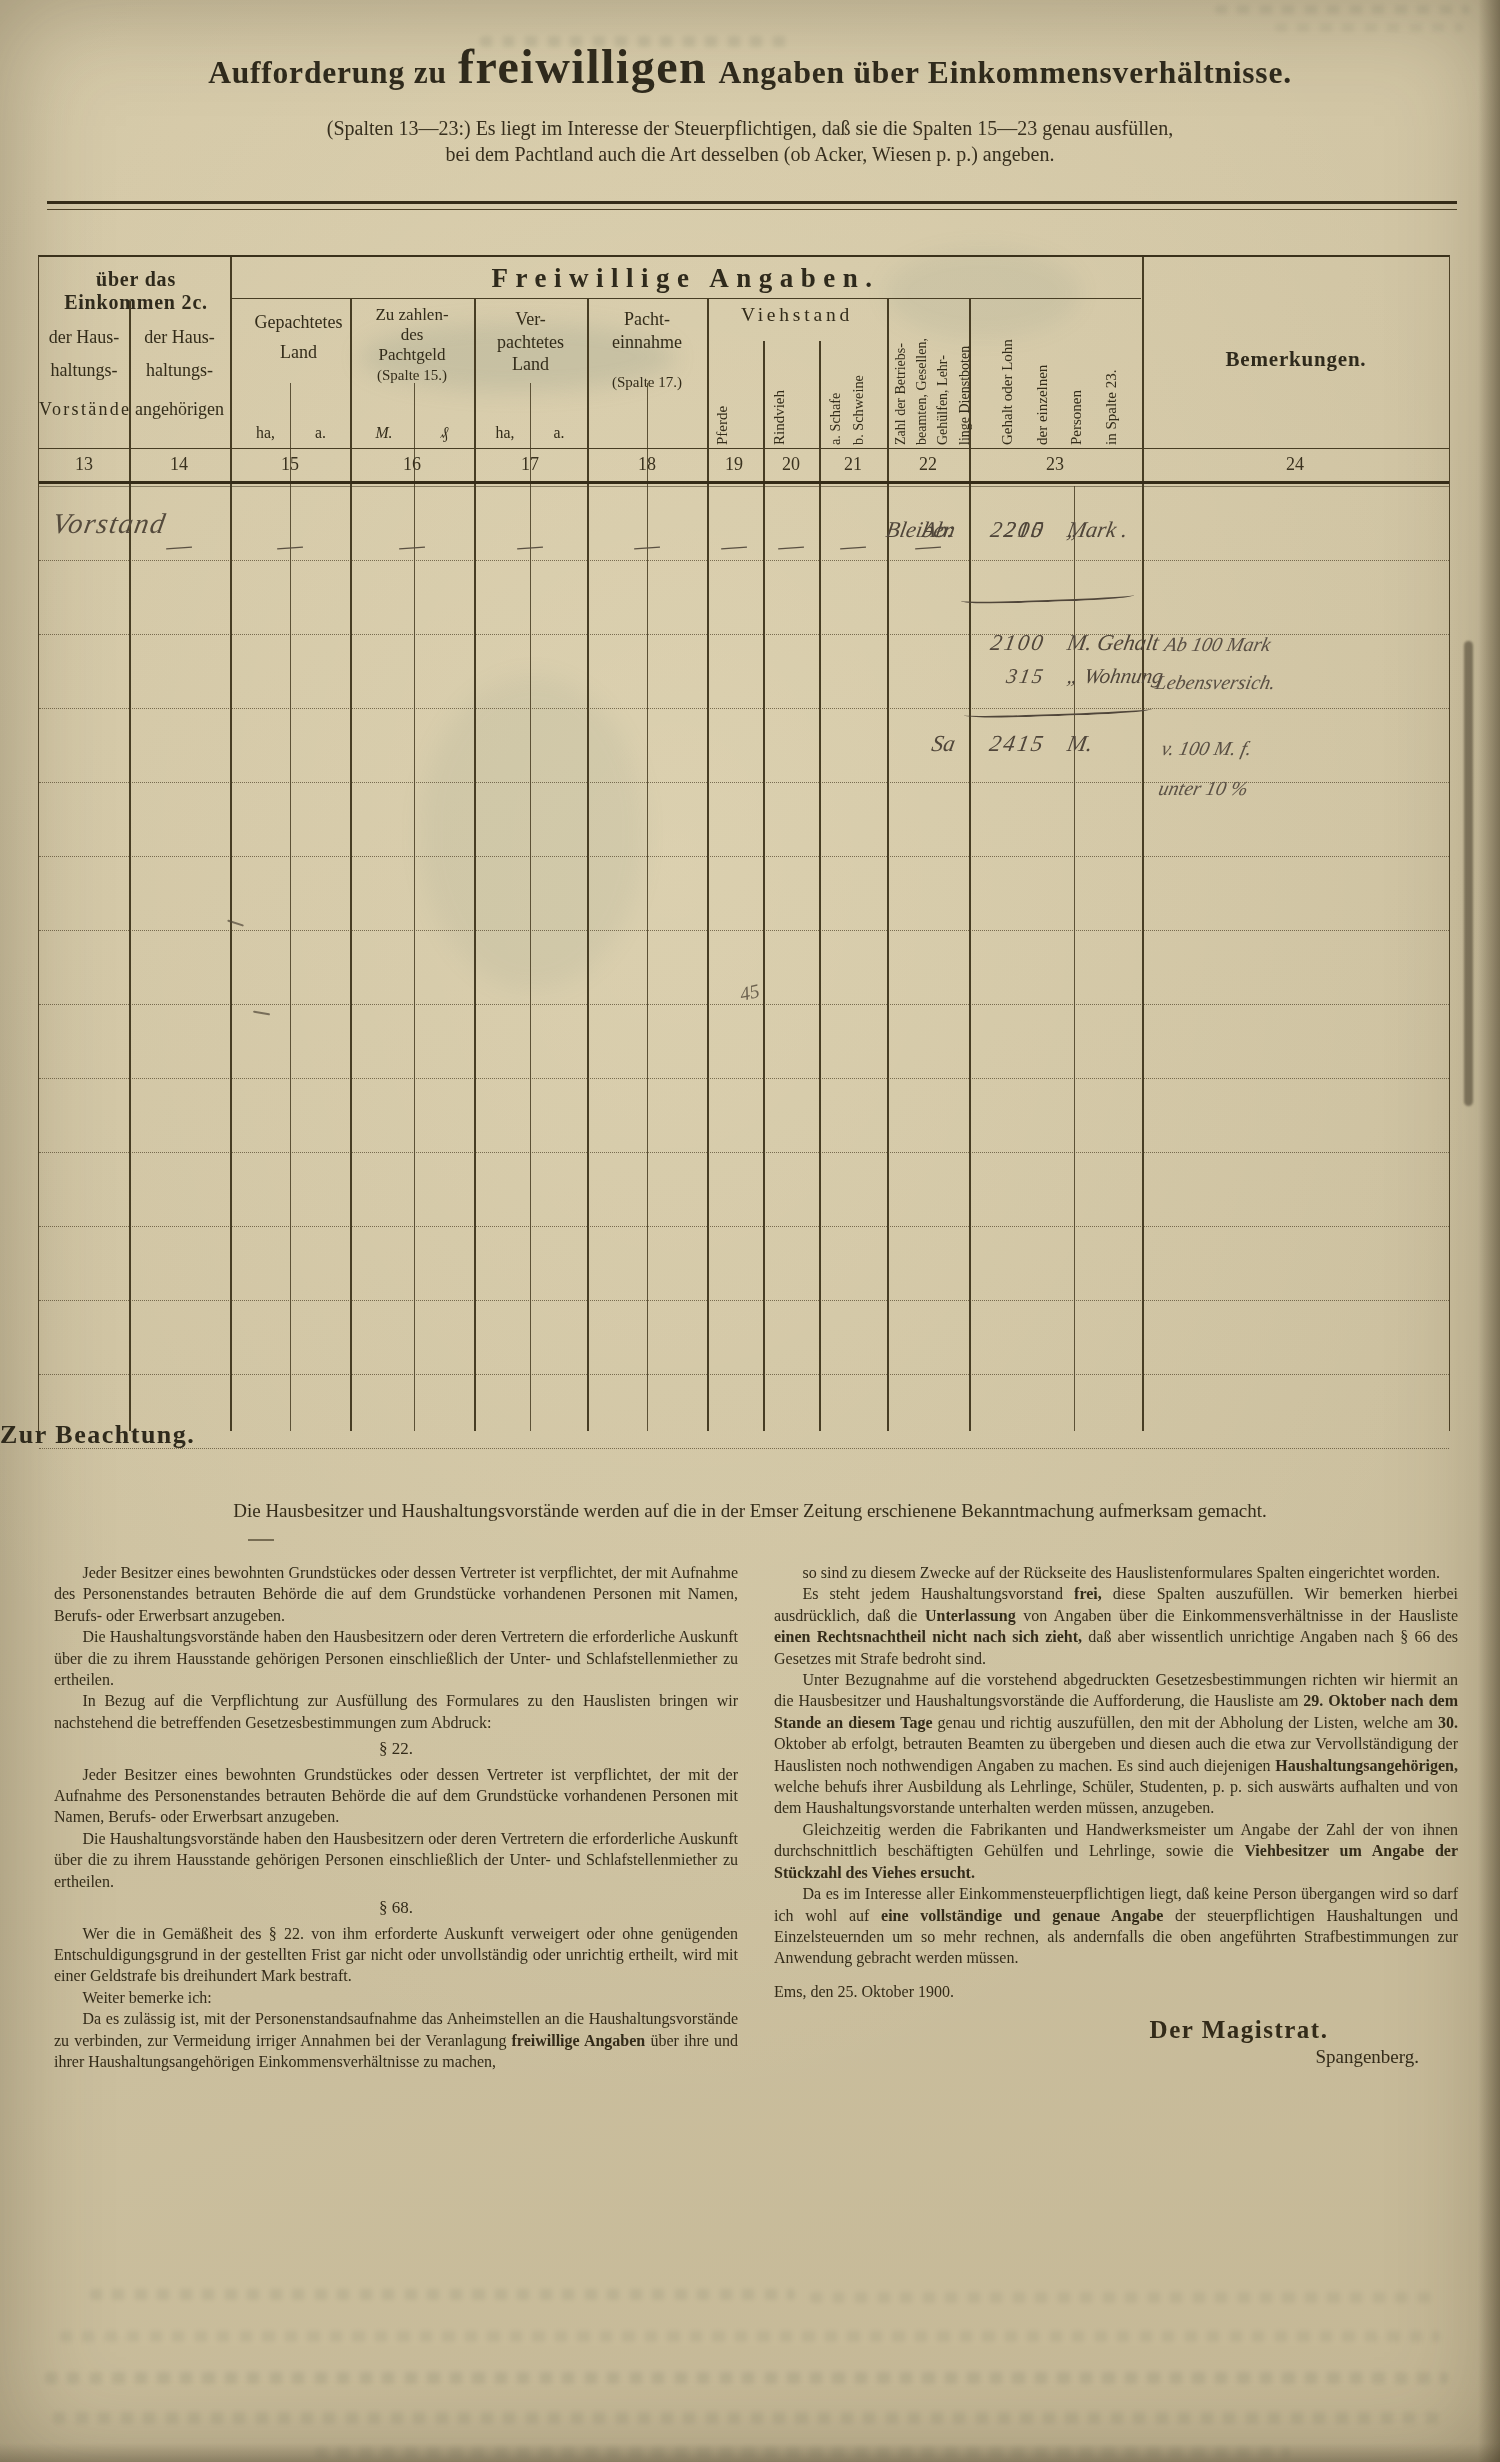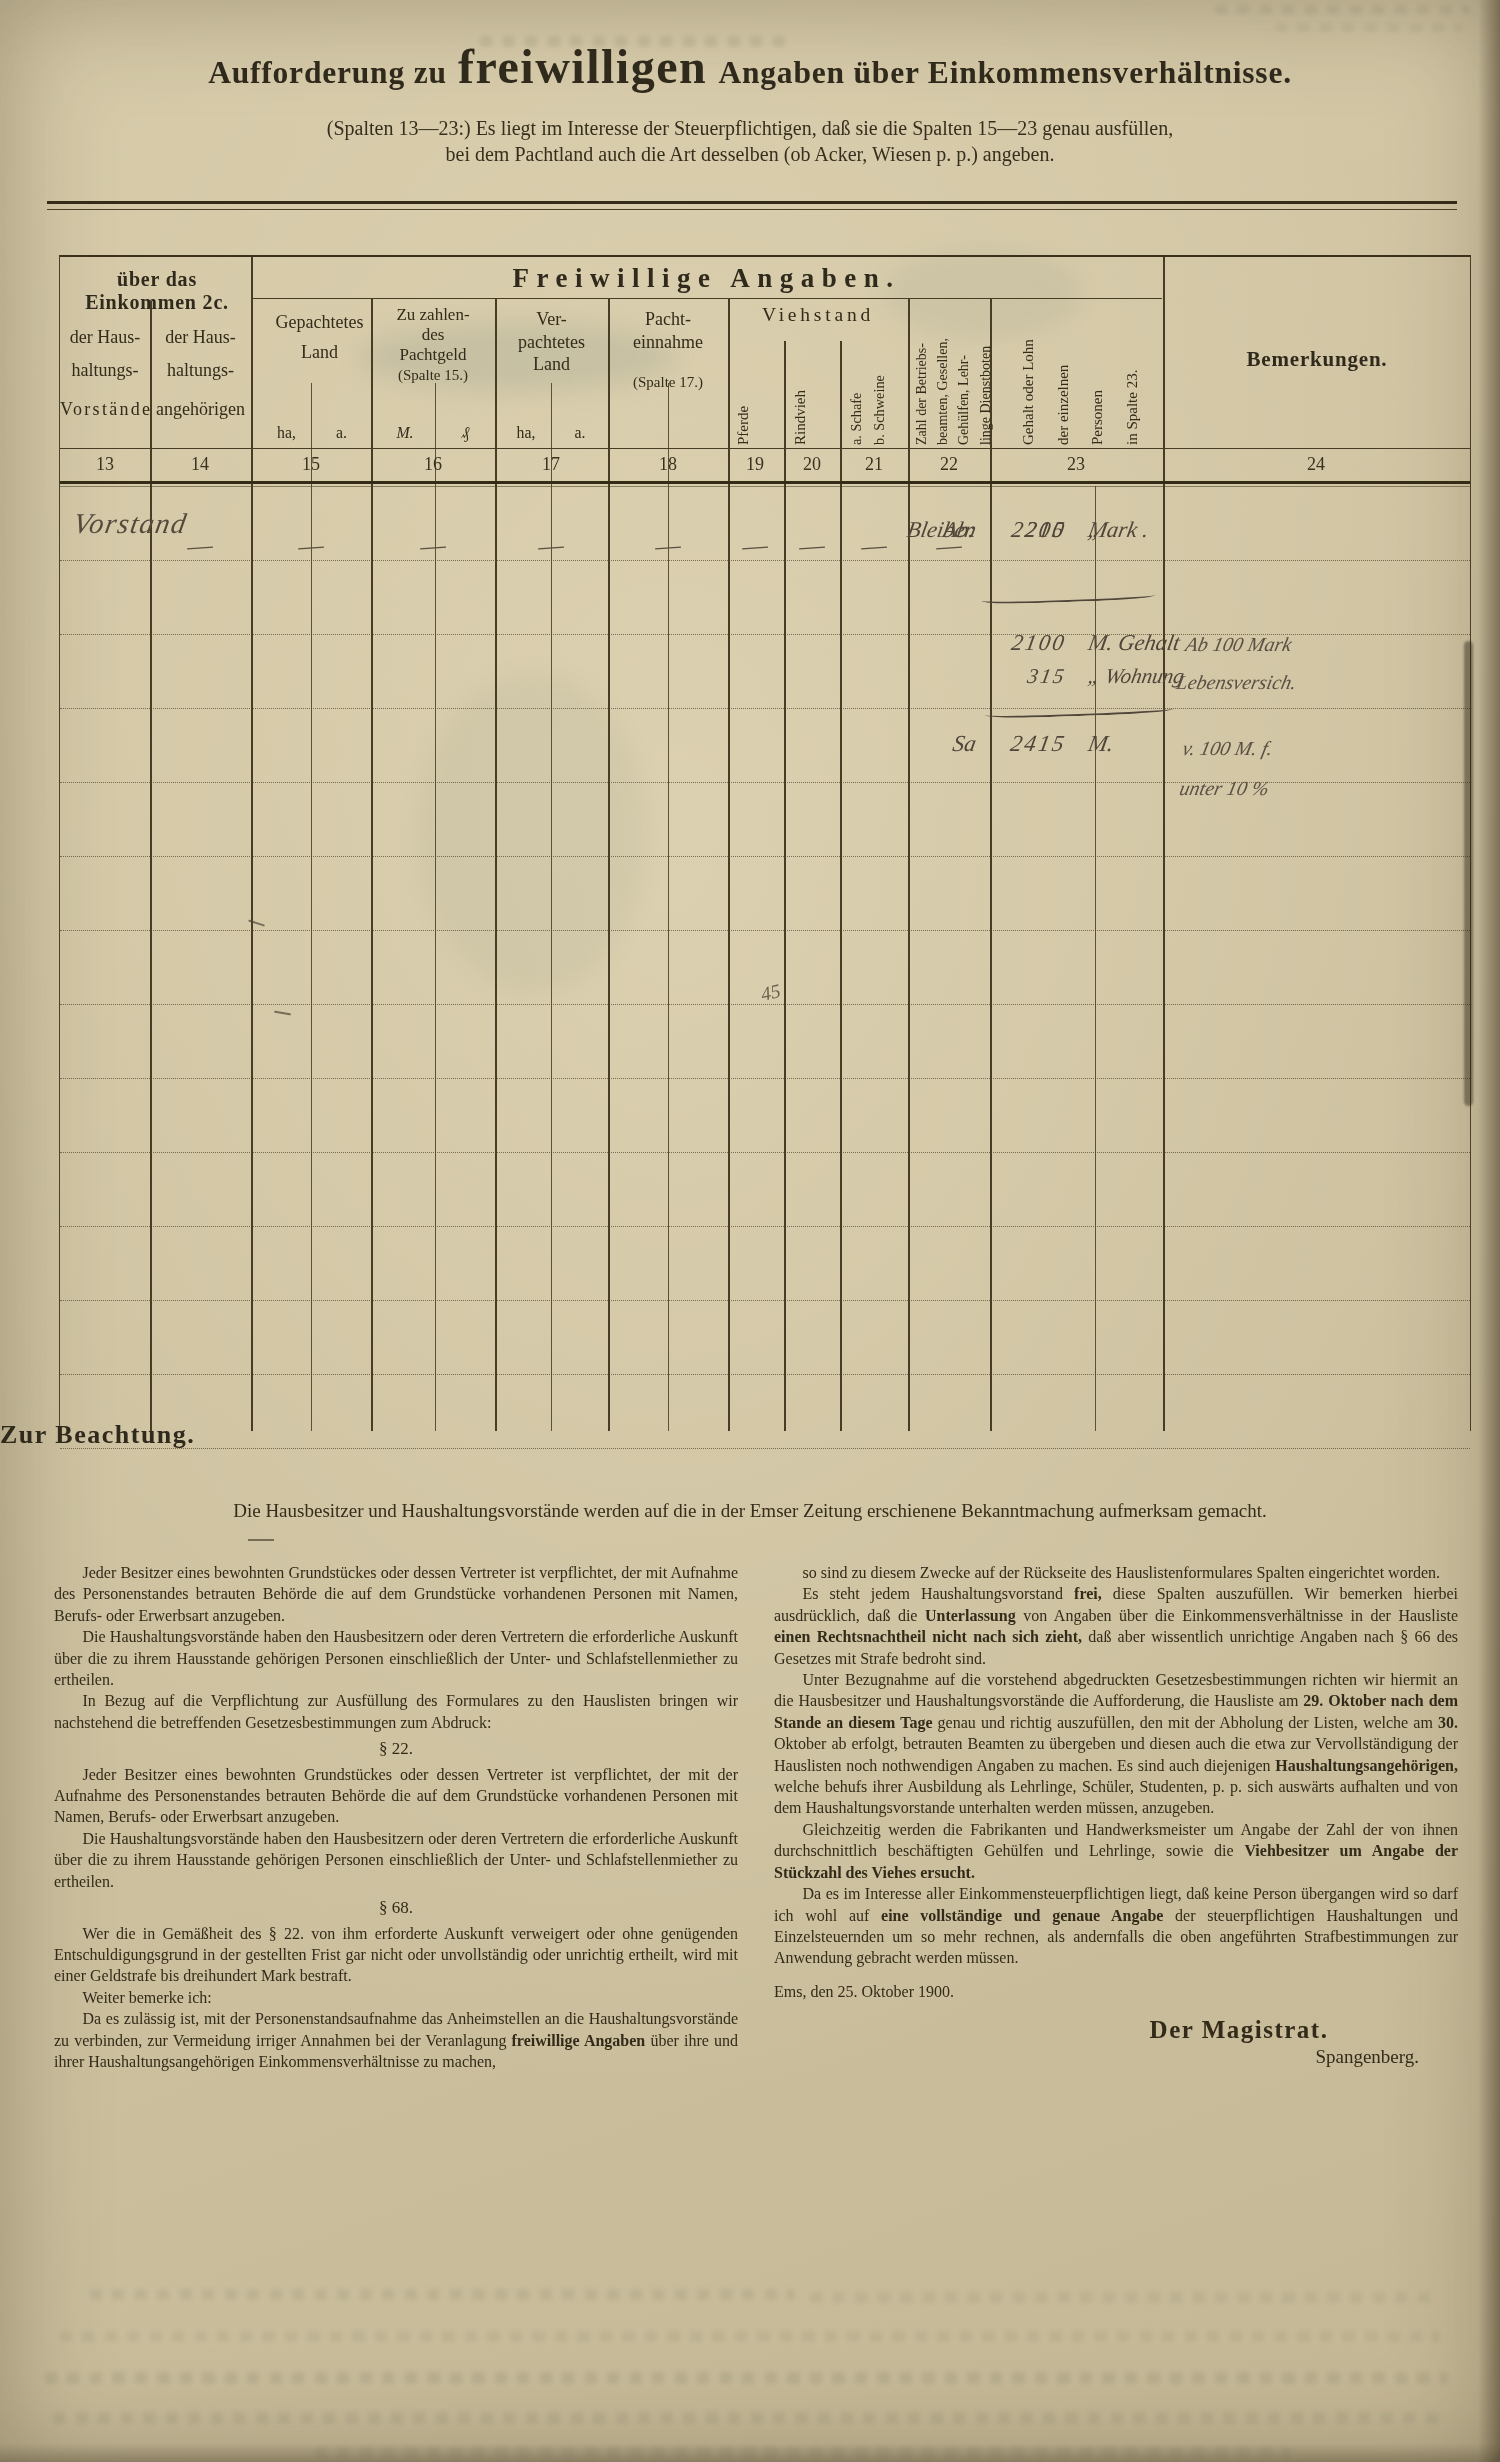--- a/index.html
+++ b/index.html
@@ -39,21 +39,21 @@
   
   .masthead{position:absolute;left:0;top:39px;width:100%;text-align:center;}
   .title-line{font-weight:bold;letter-spacing:0.8px;white-space:nowrap;}
   .title-pre,.title-suf{font-size:31.5px;}
   .title-emph{font-size:48px;letter-spacing:1.5px;padding:0 7.5px;}
   .subtitle{margin-top:21px;font-size:20px;line-height:26px;color:#372f1e;}
   .mast-rule{position:absolute;left:47px;top:201px;width:1410px;height:5.3px;
     border-top:3.8px solid #352c18;border-bottom:1.5px solid #4b4026;}
 
   
-  .ftable{position:absolute;left:59px;top:255px;width:1410px;height:1174px;
+  .ftable{position:absolute;left:38px;top:255px;width:1410px;height:1174px;
     border-top:2.3px solid #3a311b;border-left:1.5px solid #4b4026;border-right:1.5px solid #4b4026;}
   .vline{position:absolute;width:1.5px;background:#473d24;}
   .vline.thin{width:0.8px;background:#5c5136;}
   .hline{position:absolute;height:0;border-top:1.5px solid #473d24;}
   .cellhead{position:absolute;text-align:center;font-size:18px;line-height:22.5px;color:#332c1a;}
   .band-title{position:absolute;left:191px;top:6px;width:911px;text-align:center;
     font-size:27px;font-weight:bold;letter-spacing:7.5px;}
   .left-group-title{position:absolute;left:4.5px;top:10.5px;width:185px;text-align:center;
     font-size:20px;font-weight:bold;letter-spacing:0.8px;}
   .bemerk-title{position:absolute;left:1103px;top:90px;width:308px;text-align:center;

